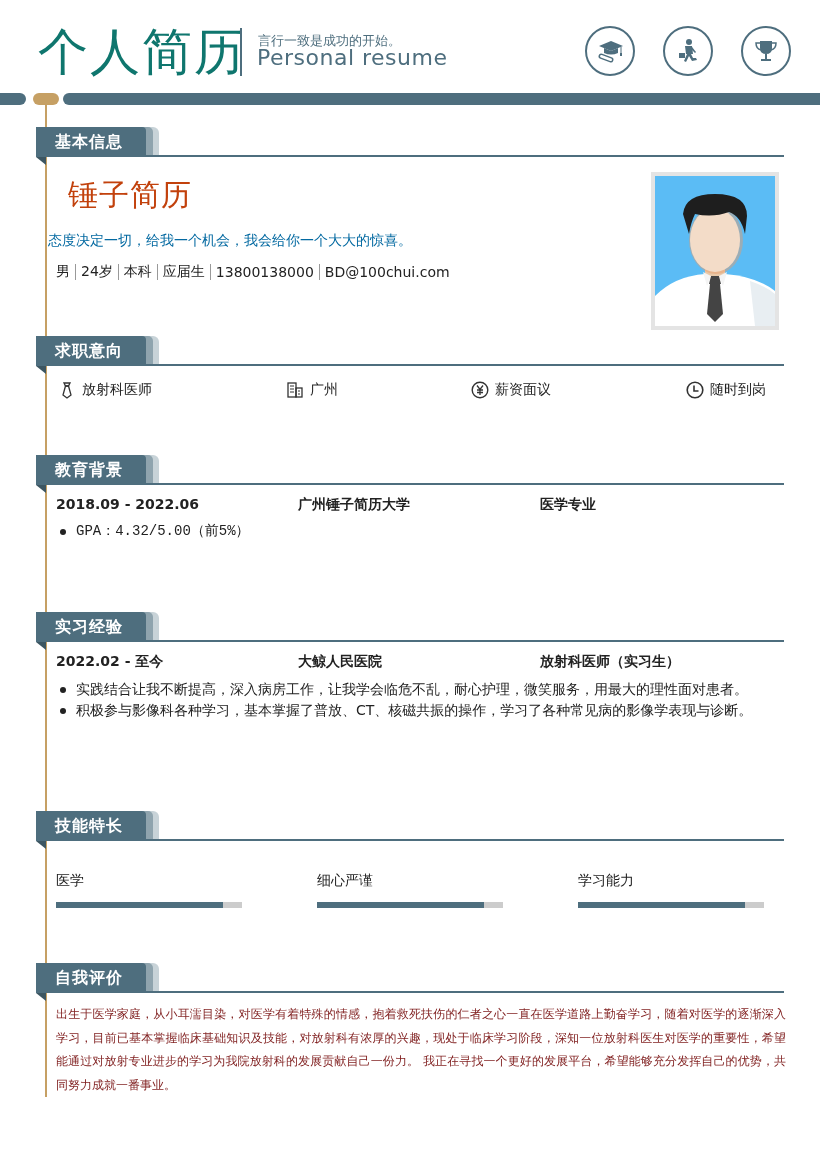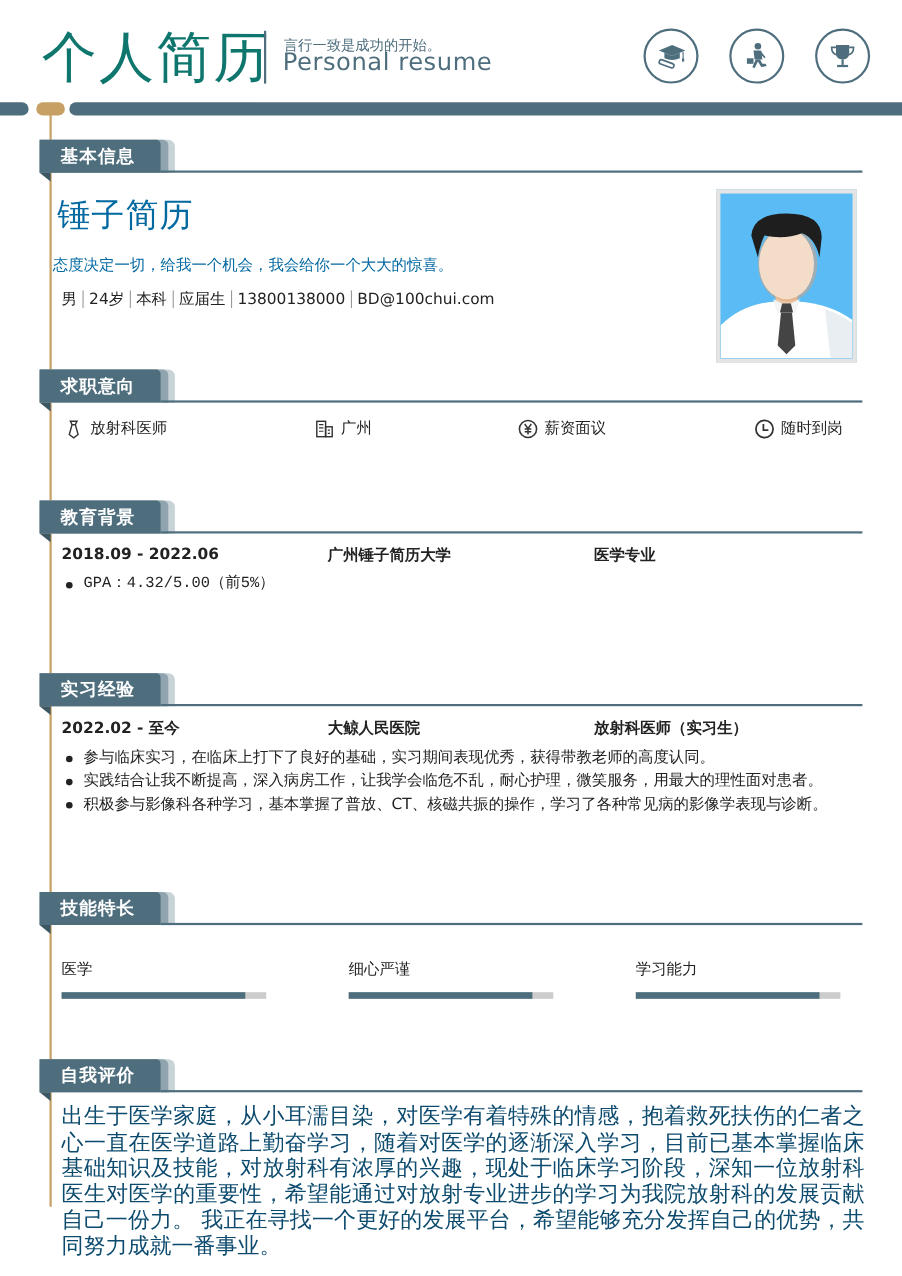--- a/index.html
+++ b/index.html
@@ -20,21 +20,21 @@
 
   .timeline { position: absolute; left: 45px; top: 100px; width: 2px; height: 997px; background: #c6a064; }
 
   .section-head { position: absolute; left: 36px; width: 748px; height: 32px; padding-left: 40px; }
   .section-head .tab-shadow2 { position: absolute; left: 0; top: 0; width: 123px; height: 30px; background: #c8d3d8; border-radius: 0 6px 0 0; }
   .section-head .tab-shadow { position: absolute; left: 0; top: 0; width: 117px; height: 30px; background: #8fa4ae; border-radius: 0 5px 0 0; }
   .section-head .tab { position: absolute; left: 0; top: 0; width: 110px; height: 30px; background: #4e6e7e; border-radius: 0 4px 0 0; color: #fff; font-size: 16px; font-weight: bold; line-height: 30px; padding-left: 19px; letter-spacing: 1px; }
   .section-head .fold { position: absolute; left: 0; top: 30px; width: 0; height: 0; border-top: 8px solid #3c5662; border-left: 10px solid transparent; }
   .section-head .line { position: absolute; left: 110px; right: 0; top: 28px; height: 2px; background: #4e6e7e; }
 
-  .name { position: absolute; left: 52px; top: 175px; font-size: 30px; color: #0369a1; letter-spacing: 1px; }
+  .name { position: absolute; left: 68px; top: 175px; font-size: 30px; color: #c2410c; letter-spacing: 1px; }
   .motto { position: absolute; left: 48px; top: 232px; font-size: 14px; color: #0369a1; }
   .info-row { position: absolute; left: 56px; top: 263px; font-size: 14px; color: #222; display: flex; align-items: center; }
   .info-row .sep { display: inline-block; width: 1px; height: 16px; background: #999; margin: 0 5px; }
 
   .photo { position: absolute; left: 651px; top: 172px; width: 128px; height: 158px; border: 4px solid #e4e4e4; background: #5bbcf5; overflow: hidden; }
 
   .intent-item { position: absolute; top: 381px; display: flex; align-items: center; font-size: 14px; color: #222; }
   .intent-item svg { width: 18px; height: 18px; margin-right: 6px; }
 
   .row3 { position: absolute; left: 56px; width: 730px; font-size: 14px; font-weight: bold; color: #222; }
@@ -42,21 +42,21 @@
 
   .bullets { position: absolute; left: 56px; font-size: 14px; color: #222; line-height: 21px; }
   .bullets li { list-style: none; position: relative; padding-left: 20px; white-space: nowrap; }
   .bullets li::before { content: ""; position: absolute; left: 4px; top: 8px; width: 6px; height: 6px; background: #222; border-radius: 50%; }
 
   .skill { position: absolute; top: 872px; width: 186px; }
   .skill .label { font-size: 14px; color: #222; }
   .skill .bar { position: absolute; top: 30px; left: 0; width: 186px; height: 6px; background: #cccccc; }
   .skill .fill { height: 6px; background: #4e6e7e; }
 
-  .self-eval { position: absolute; left: 56px; top: 1003px; width: 730px; font-size: 20px; line-height: 23.5px; color: #0c4a6e; text-align: justify; }
+  .self-eval { position: absolute; left: 56px; top: 1003px; width: 730px; font-size: 12px; line-height: 23.5px; color: #7f1d1d; text-align: justify; }
 </style>
 </head>
 <body>
 
 <div class="header-title">个人简历</div>
 <div class="header-divider"></div>
 <div class="header-slogan">言行一致是成功的开始。</div>
 <div class="header-subtitle">Personal resume</div>
 
 <div class="header-icon" style="left:585px;">
@@ -198,21 +198,20 @@
   <div class="fold"></div>
     <div class="line"></div>
 </div>
 
 <div class="row3" style="top:653px;">
   <span style="left:0;">2022.02 - 至今</span>
   <span style="left:242px;">大鲸人民医院</span>
   <span style="left:484px;">放射科医师（实习生）</span>
 </div>
 <ul class="bullets" style="top:679px;">
-  <li>参与临床实习，在临床上打下了良好的基础，实习期间表现优秀，获得带教老师的高度认同。</li>
   <li>实践结合让我不断提高，深入病房工作，让我学会临危不乱，耐心护理，微笑服务，用最大的理性面对患者。</li>
   <li>积极参与影像科各种学习，基本掌握了普放、CT、核磁共振的操作，学习了各种常见病的影像学表现与诊断。</li>
 </ul>
 
 <div class="section-head" style="top:811px;">
   <div class="tab-shadow2"></div>
     <div class="tab-shadow"></div>
   <div class="tab">技能特长</div>
   <div class="fold"></div>
     <div class="line"></div>

